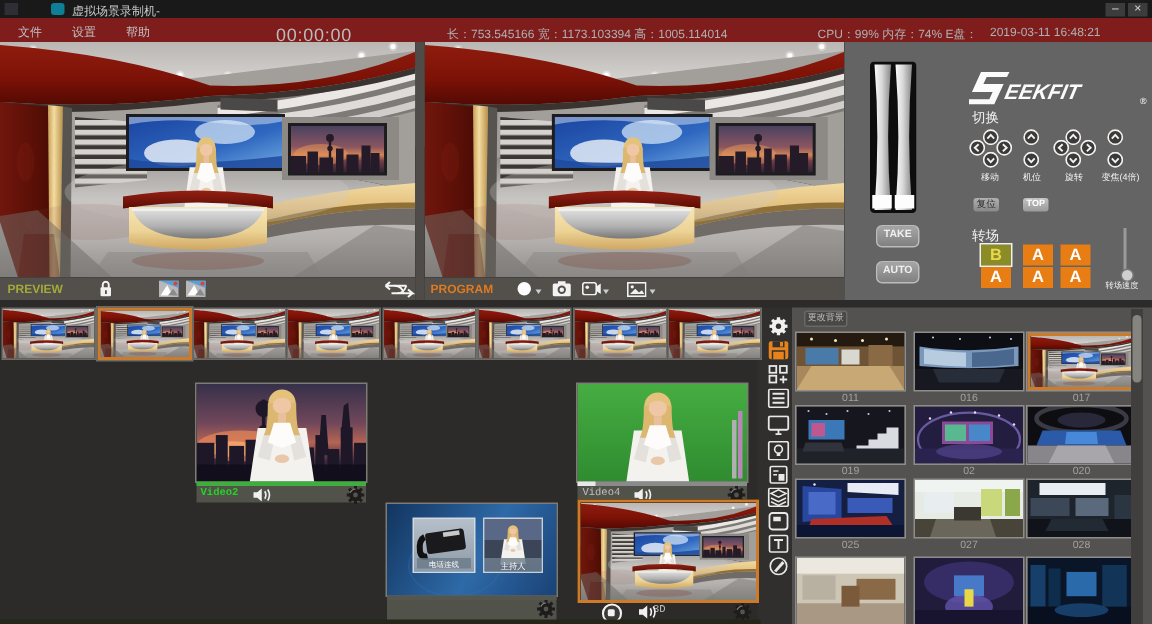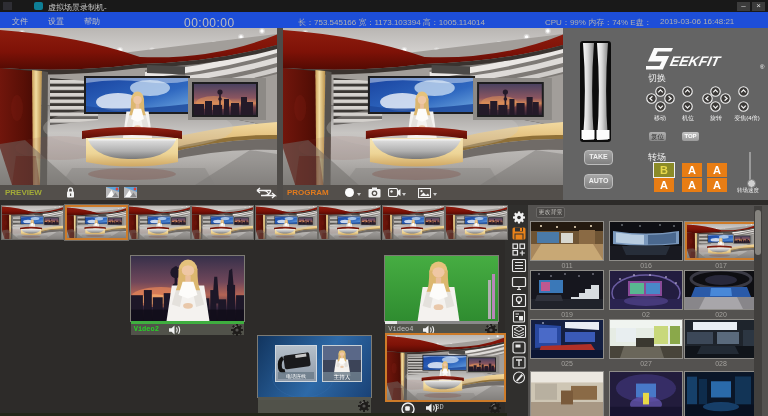--- a/index.html
+++ b/index.html
@@ -3,21 +3,21 @@
 <meta charset="utf-8">
 <style>
 html,body{margin:0;padding:0;}
 body{width:768px;height:416px;overflow:hidden;background:#2d2b29;font-family:"Liberation Sans",sans-serif;position:relative;}
 .abs{position:absolute;}
 
 #titlebar{left:0;top:0;width:768px;height:12px;background:#191919;}
 #titlebar .ticon{position:absolute;left:34px;top:2px;width:9px;height:8px;background:#0e7f96;border-radius:2px;}
 #titlebar .ttext{position:absolute;left:48px;top:2px;font-size:8px;color:#c8c8c8;}
 .winbtn{position:absolute;top:2px;width:13px;height:9px;background:#3c3c3c;color:#ddd;font-size:8px;line-height:8px;text-align:center;}
-#menubar{left:0;top:12px;width:768px;height:16px;background:#1d4ed8;color:#c0c0c0;font-size:8px;}
+#menubar{left:0;top:12px;width:768px;height:16px;background:#7f1d1d;color:#c0c0c0;font-size:8px;}
 #menubar span{position:absolute;top:4px;}
 #timer{position:absolute;left:184px;top:2px;color:#bcbcbc;font-size:12px;letter-spacing:0.5px;}
 .info{color:#b0b0b0;font-size:8px;}
 
 #win1{left:0;top:28px;width:277px;height:157px;overflow:hidden;}
 #win2{left:283px;top:28px;width:280px;height:157px;overflow:hidden;}
 #gapv{left:277px;top:28px;width:6px;height:172px;background:#4e4b48;}
 #toolbar1{left:0;top:185px;width:277px;height:15px;background:#534f4b;}
 #toolbar2{left:283px;top:185px;width:280px;height:15px;background:#534f4b;}
 .tbtext{position:absolute;top:3px;font-size:8px;font-weight:bold;}
@@ -325,21 +325,21 @@
   <div class="winbtn" style="right:18px;">–</div>
   <div class="winbtn" style="right:3px;">×</div>
 </div>
 <div id="menubar" class="abs">
   <span style="left:12px;">文件</span>
     <span style="left:48px;">设置</span>
     <span style="left:84px;">帮助</span>
   <span id="timer">00:00:00</span>
   <span class="info" style="left:298px;top:5px;text-align:center;">长：753.545166  宽：1173.103394  高：1005.114014</span>
   <span class="info" style="left:545px;top:5px;">CPU：99%   内存：74%   E盘：</span>
-  <span class="info" style="left:660px;top:5px;">2019-03-06 16:48:21</span>
+  <span class="info" style="left:660px;top:5px;">2019-03-11 16:48:21</span>
 </div>
 
 <div id="win1" class="abs"><svg width="277" height="157">
       <use href="#studio"></use>
     </svg></div>
 <div id="gapv" class="abs"></div>
 <div id="win2" class="abs"><svg width="280" height="157">
       <use href="#studio"></use>
     </svg></div>
 

